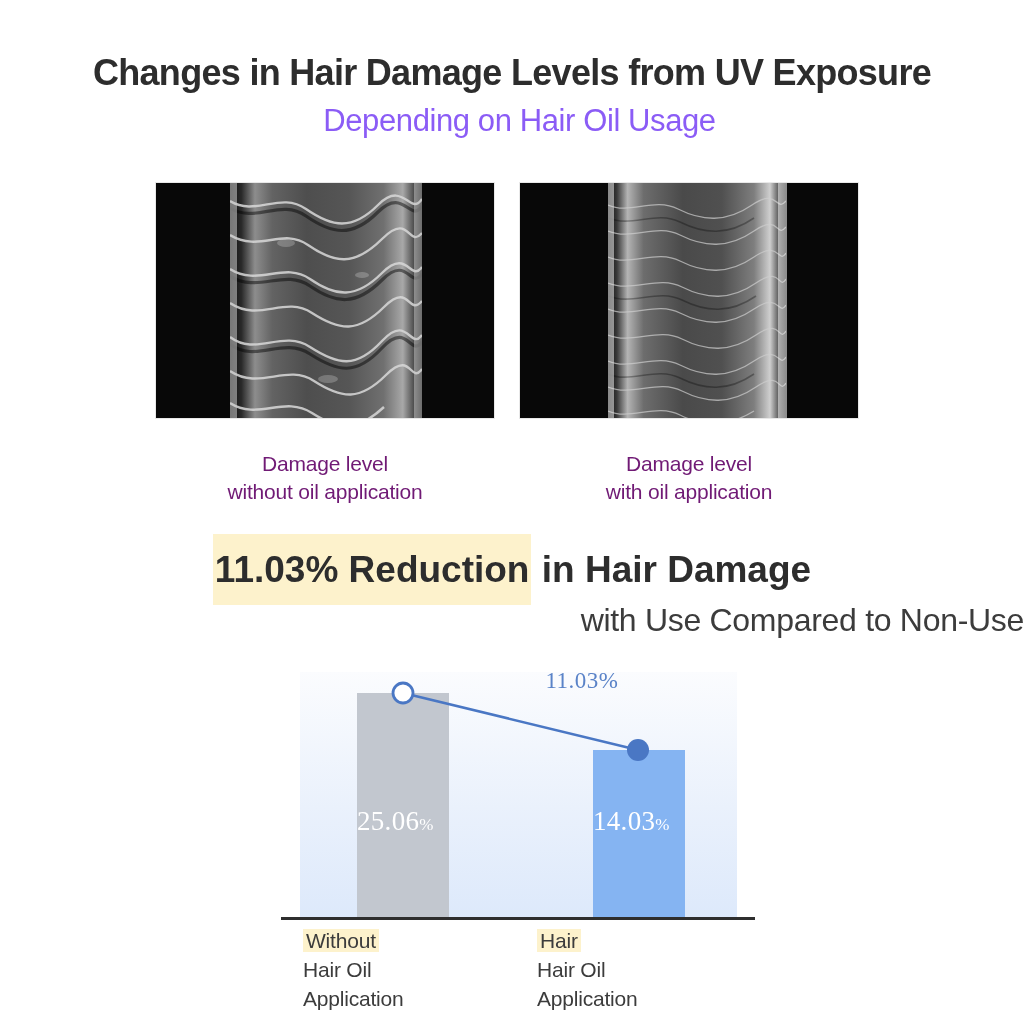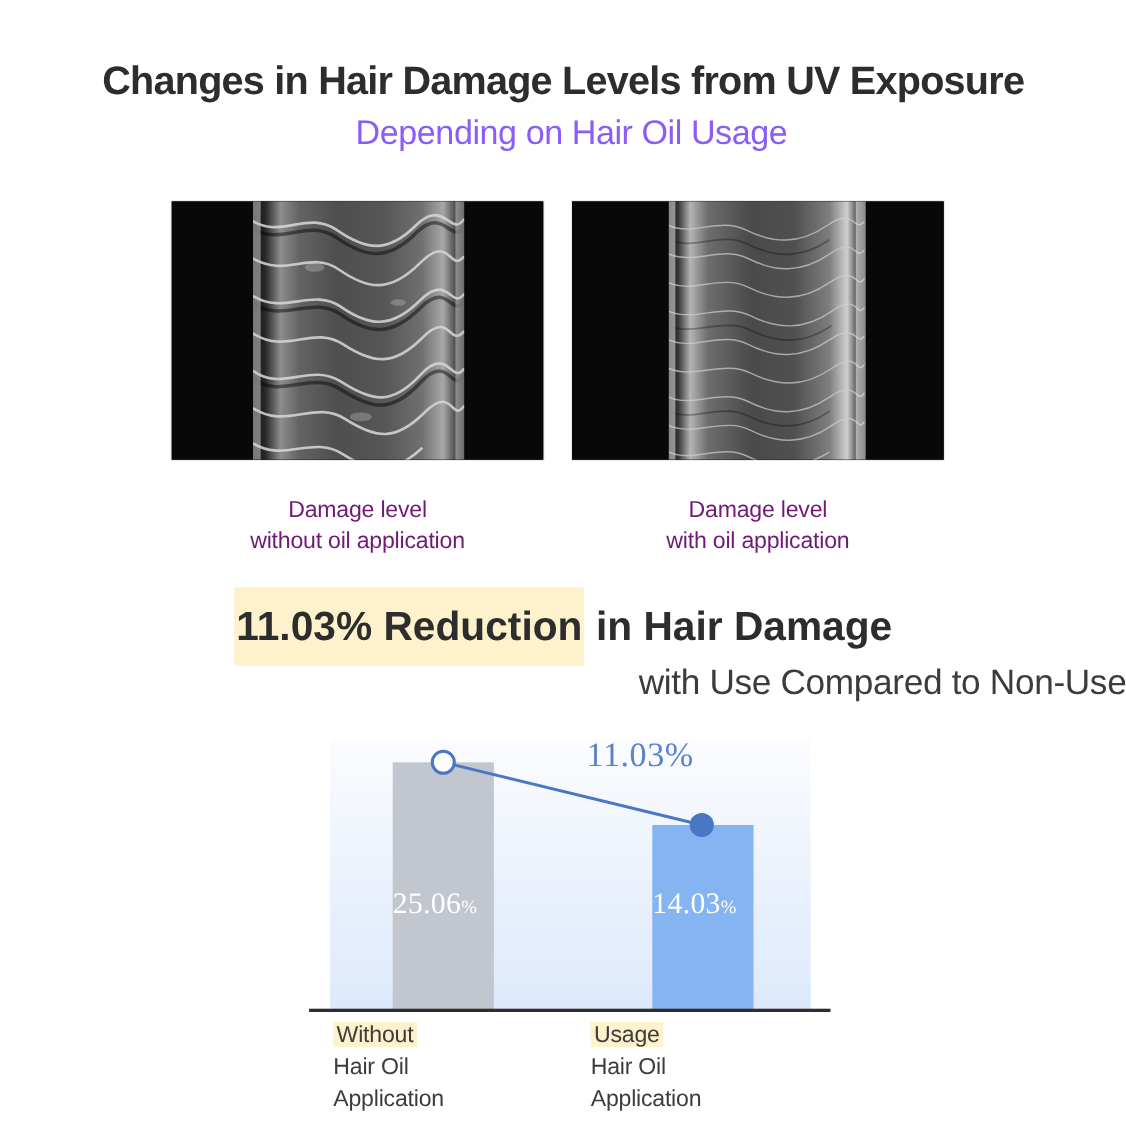--- a/index.html
+++ b/index.html
@@ -165,21 +165,21 @@
     pointer-events: none;
   }
 
   #delta-label {
     position: absolute;
     left: 231px;  
     top: 3px;
     width: 140px;
     text-align: center;
     font-family: "Liberation Serif", serif;
-    font-size: 31px;
+    font-size: 23px;
     color: #5a83c8;
     letter-spacing: 0.5px;
     white-space: nowrap;
   }
 
   #axis-line {
     position: absolute;
     left: 0;      
     top: 252px;   
     width: 474px; 
@@ -337,16 +337,16 @@
 
   <div id="delta-label">11.03%</div>
 
   <div id="axis-line"></div>
 
   <div class="axis-tick-label" id="tick-without">
     <span class="hl">Without</span>
     <span class="sub">Hair Oil Application</span>
   </div>
   <div class="axis-tick-label" id="tick-with">
-    <span class="hl">Usage</span>
+    <span class="hl">Hair</span>
     <span class="sub">Hair Oil Application</span>
   </div>
 </div>
 
 </body></html>

